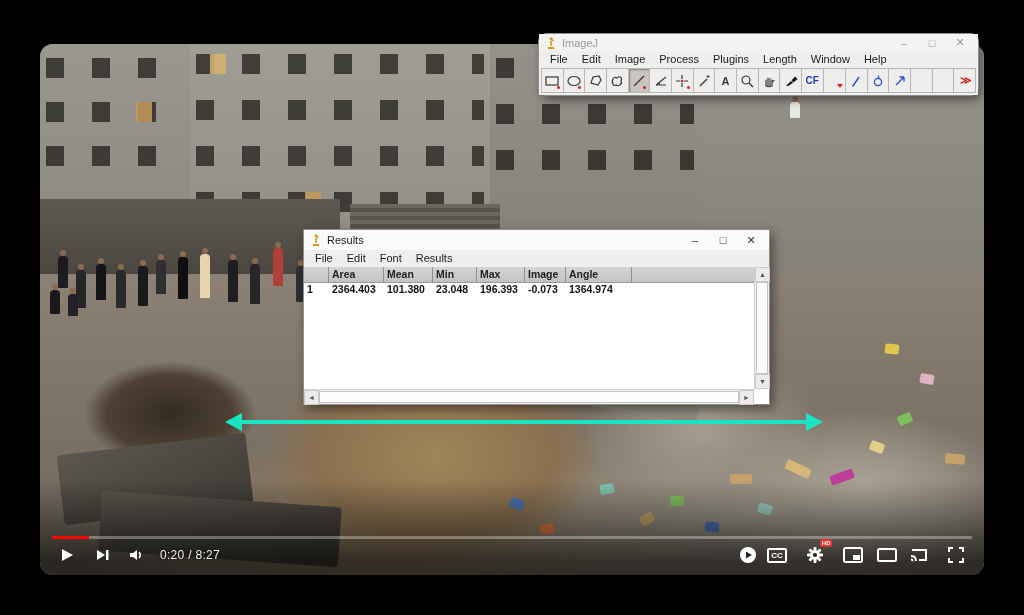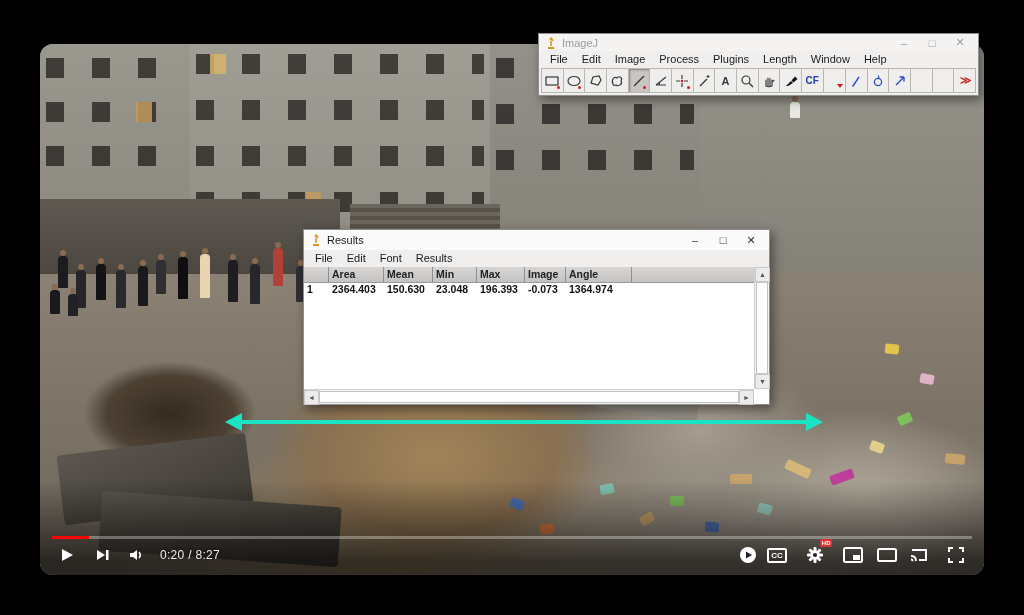--- a/index.html
+++ b/index.html
@@ -70,21 +70,21 @@
   .win-frame{position:absolute;background:#f1efee;border:1px solid #8f8f8f;
      box-shadow:3px 4px 10px rgba(0,0,0,.45);color:#1a1a1a;font-size:11px;z-index:20;}
   .titlebar{display:flex;align-items:center;height:19px;padding:0 7px;background:#fbfafa;gap:6px;}
   .t-title{flex:0 0 auto;}
   .t-sp{flex:1;}
   .winbtn{width:22px;text-align:center;font-size:11px;color:#333;cursor:pointer;}
   .menubar{display:flex;gap:0;padding:1px 4px;background:#f1efee;align-items:center;}
   .menu-item{padding:1px 7px;cursor:pointer;}
 
   
-  .ij{left:538px;top:33px;width:439px;}
+  .ij{left:538px;top:33px;width:439px;border-radius:9px;}
   .ij .titlebar{height:17px;background:#f4f3f2;}
   .ij .t-title{color:#9b9b9b;}
   .ij .winbtn{color:#9b9b9b;}
   .toolbar{display:flex;padding:1px 2px 2px 2px;background:#f1efee;}
   .tool{width:21.5px;height:23px;border:1px solid #b9b7b4;border-left:none;background:#f0eeec;
      display:flex;align-items:center;justify-content:center;cursor:pointer;position:relative;}
   .tool:first-child{border-left:1px solid #b9b7b4;}
   .tool.sel{background:#c9c6c2;box-shadow:inset 1px 1px 2px rgba(0,0,0,.35);}
   .tool .txt{font-weight:bold;color:#1d3fb4;font-size:10px;}
   .tool .txt.small{font-size:12px;font-weight:normal;padding-left:48px;}
@@ -435,21 +435,21 @@
           <div class="cell c3">Min</div>
           <div class="cell c4">Max</div>
           <div class="cell c5">Image</div>
           <div class="cell c6">Angle</div>
           <div class="cell fill"></div>
         </div>
       <div class="tbl-body">
           <div class="trow">
             <div class="cell c0">1</div>
             <div class="cell c1">2364.403</div>
-            <div class="cell c2">150.630</div>
+            <div class="cell c2">101.380</div>
             <div class="cell c3">23.048</div>
             <div class="cell c4">196.393</div>
             <div class="cell c5">-0.073</div>
             <div class="cell c6">1364.974</div>
           </div>
         </div>
       <div class="vscroll">
         <div class="vthumb"></div>
         <div class="sbtn up">▲</div>
         <div class="sbtn down">▼</div>

